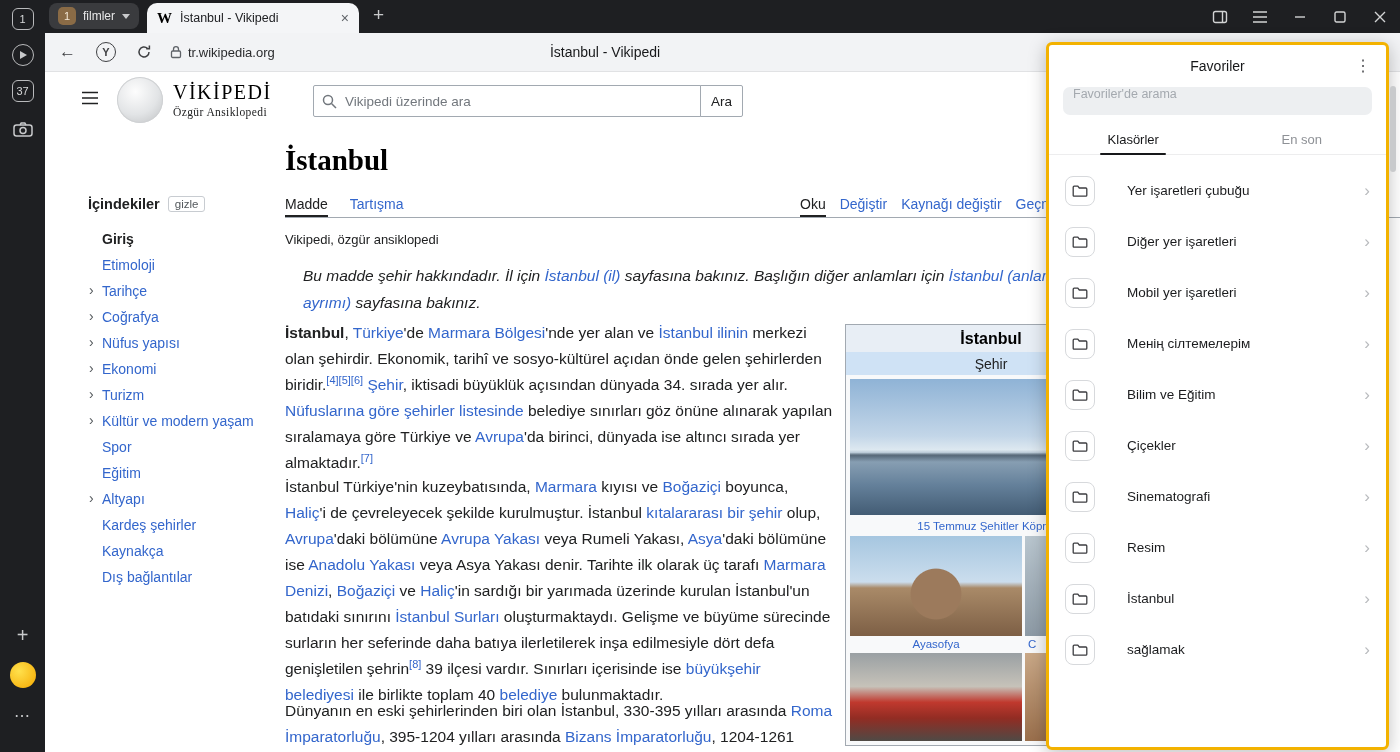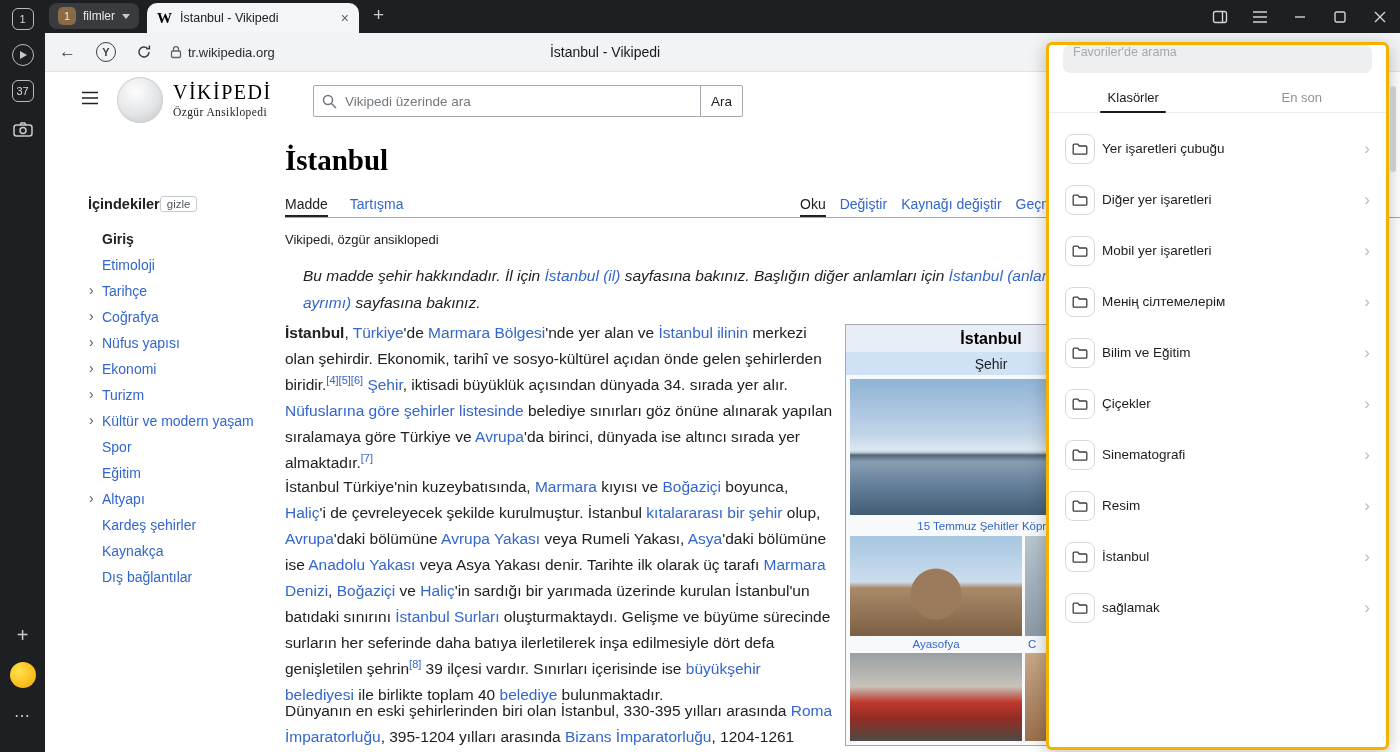--- a/index.html
+++ b/index.html
@@ -49,21 +49,21 @@
   .wm-title{font-size:20px;letter-spacing:1.5px;color:#000}
   .wm-sub{font-size:11.5px;letter-spacing:.4px;color:#202122;margin-top:2px}
   .wiki-search{position:absolute;left:268px;top:13px;width:388px;height:32px;border:1px solid #a2a9b1;border-radius:2px 0 0 2px;display:flex;align-items:center;background:#fff}
   .wiki-search svg{margin:0 8px}
   .wiki-search input{border:none;outline:none;flex:1;font-size:13.5px;color:#202122;background:transparent}
   .wiki-search input::placeholder{color:#72777d}
   .ara-btn{position:absolute;left:655px;top:13px;width:43px;height:32px;border:1px solid #a2a9b1;border-radius:0 2px 2px 0;background:#fff;
       font-size:13.5px;font-weight:500;color:#202122;display:flex;align-items:center;justify-content:center;cursor:pointer}
 
   .toc{position:absolute;left:43px;top:124px;width:212px;font-size:14px}
-  .toc-head{display:flex;align-items:flex-start;gap:0;margin-bottom:14px}
+  .toc-head{display:flex;align-items:flex-start;gap:8px;margin-bottom:14px}
   .toc-title{font-weight:700;font-size:14.5px;color:#202122}
   .toc-hide{font-size:11.5px;color:#54595d;border:1px solid #c8ccd1;border-radius:3px;padding:1px 6px;background:#fff;cursor:pointer}
   .toc-list{list-style:none}
   .toc-item{position:relative;padding:4px 0 4px 14px;line-height:18px;color:var(--link,#3366cc);cursor:pointer}
   .toc-item.active{color:#202122;font-weight:700}
   .toc-item.chev::before{content:"›";position:absolute;left:1px;top:3px;color:#54595d;font-size:14px}
 
   .page-title{position:absolute;left:240px;top:72px;font-family:"Liberation Serif",serif;font-size:29px;color:#000}
   .tabs-row{position:absolute;left:240px;right:0;top:124px;height:22px;border-bottom:1px solid #a2a9b1;font-size:14px}
   .article-tabs{position:absolute;left:0;top:0;height:100%;display:flex;gap:22px}
@@ -110,21 +110,21 @@
   .fav-search{margin:0 14px;height:28px;background:#edeff1;border-radius:7px;display:flex;align-items:flex-start;padding:0 10px}
   .fav-search input{background:transparent;border:0;outline:0;width:100%;font-size:12.5px;color:#333}
   .fav-search input::placeholder{color:#a4a9af}
   .fav-tabs{display:flex;margin-top:10px;height:30px;border-bottom:1px solid #ededee}
   .fav-tab{flex:1;display:flex;align-items:center;justify-content:center;font-size:13px;color:#8e9196;position:relative;cursor:pointer}
   .fav-tab.active{color:#17181a}
   .fav-tab.active::after{content:"";position:absolute;left:50%;transform:translateX(-50%);bottom:-1px;width:66px;height:2.5px;background:#17181a;border-radius:2px}
   .fav-list{padding-top:10px}
   .fav-item{height:51px;display:flex;align-items:center;padding:0 16px;cursor:pointer}
   .folder-badge{width:30px;height:30px;border:1px solid #d7d9dc;border-radius:8px;display:flex;align-items:center;justify-content:center;background:#fff}
-  .fav-label{margin-left:7px;font-size:13.5px;color:#1b1c1e;flex:1}
+  .fav-label{margin-left:32px;font-size:13.5px;color:#1b1c1e;flex:1}
   .fav-chevron{color:#b9bbbe;font-size:17px}
   .fav-chevron::after{content:"›"}
 
   .page-scrollbar{position:absolute;right:4px;top:86px;width:6px;height:86px;background:#c8cacc;border-radius:3px;z-index:40;cursor:grab}
 </style>
 </head>
 <body>
 
 <aside class="rail">
   <div class="rail-icon badge-square">
@@ -305,20 +305,24 @@
       <span class="cap-r">C</span>
     </div>
     <div class="ib-row">
       <div class="ib-img tram"></div>
       <div class="ib-img r2"></div>
     </div>
   </aside>
 </main>
 
 <section class="fav-panel">
+  <div class="fav-header">
+    <span class="fav-title">Favoriler</span>
+    <span class="fav-kebab">⋮</span>
+  </div>
   <div class="fav-search">
     <input placeholder="Favoriler'de arama" style="">
   </div>
   <div class="fav-tabs">
 
   <div class="fav-tab active">
         <span>Klasörler</span>
       </div>
       <div class="fav-tab">
         <span>En son</span>

